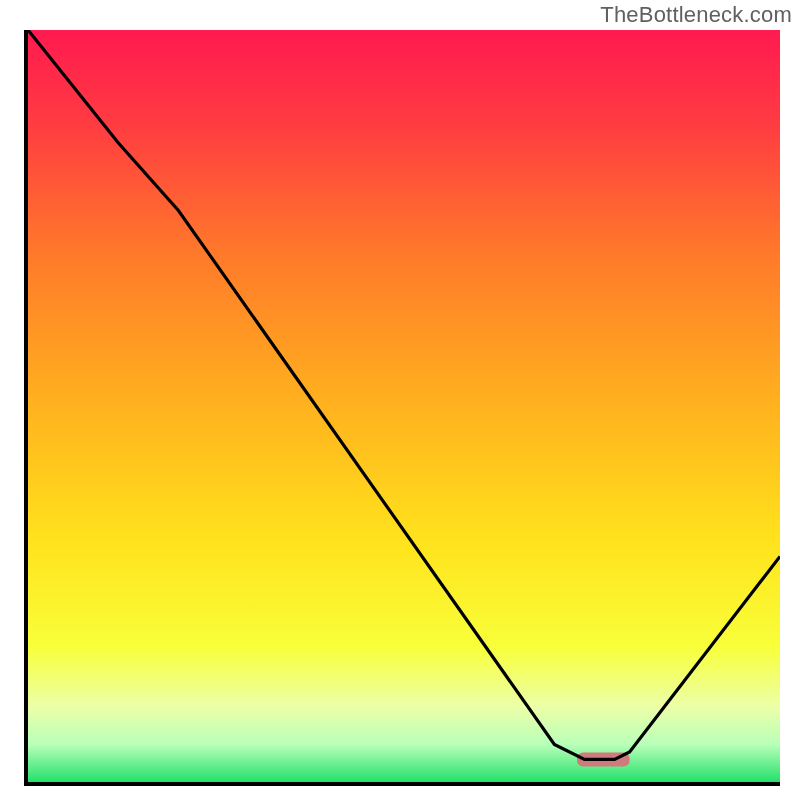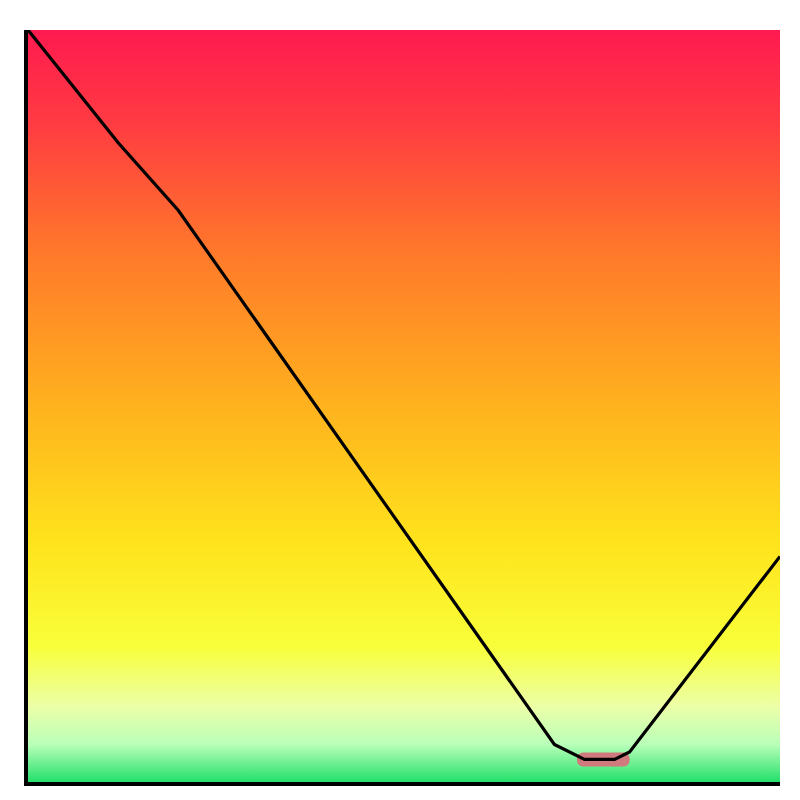--- a/index.html
+++ b/index.html
@@ -36,20 +36,21 @@
     box-sizing: content-box;
   }
   svg {
     display: block;
   }
 </style>
 </head>
 <body>
 
 <div class="wrap">
+  <div class="watermark">TheBottleneck.com</div>
 
   <div class="plot">
     <svg id="chart-svg" width="752" height="752" viewBox="0 0 752 752">
       <defs>
         <linearGradient id="bg-grad" x1="0" y1="0" x2="0" y2="1">
             <stop offset="0%" stop-color="#ff1a50"></stop>
             <stop offset="12%" stop-color="#ff3a42"></stop>
             <stop offset="30%" stop-color="#ff7a2a"></stop>
             <stop offset="50%" stop-color="#ffb21e"></stop>
             <stop offset="68%" stop-color="#ffe31c"></stop>

